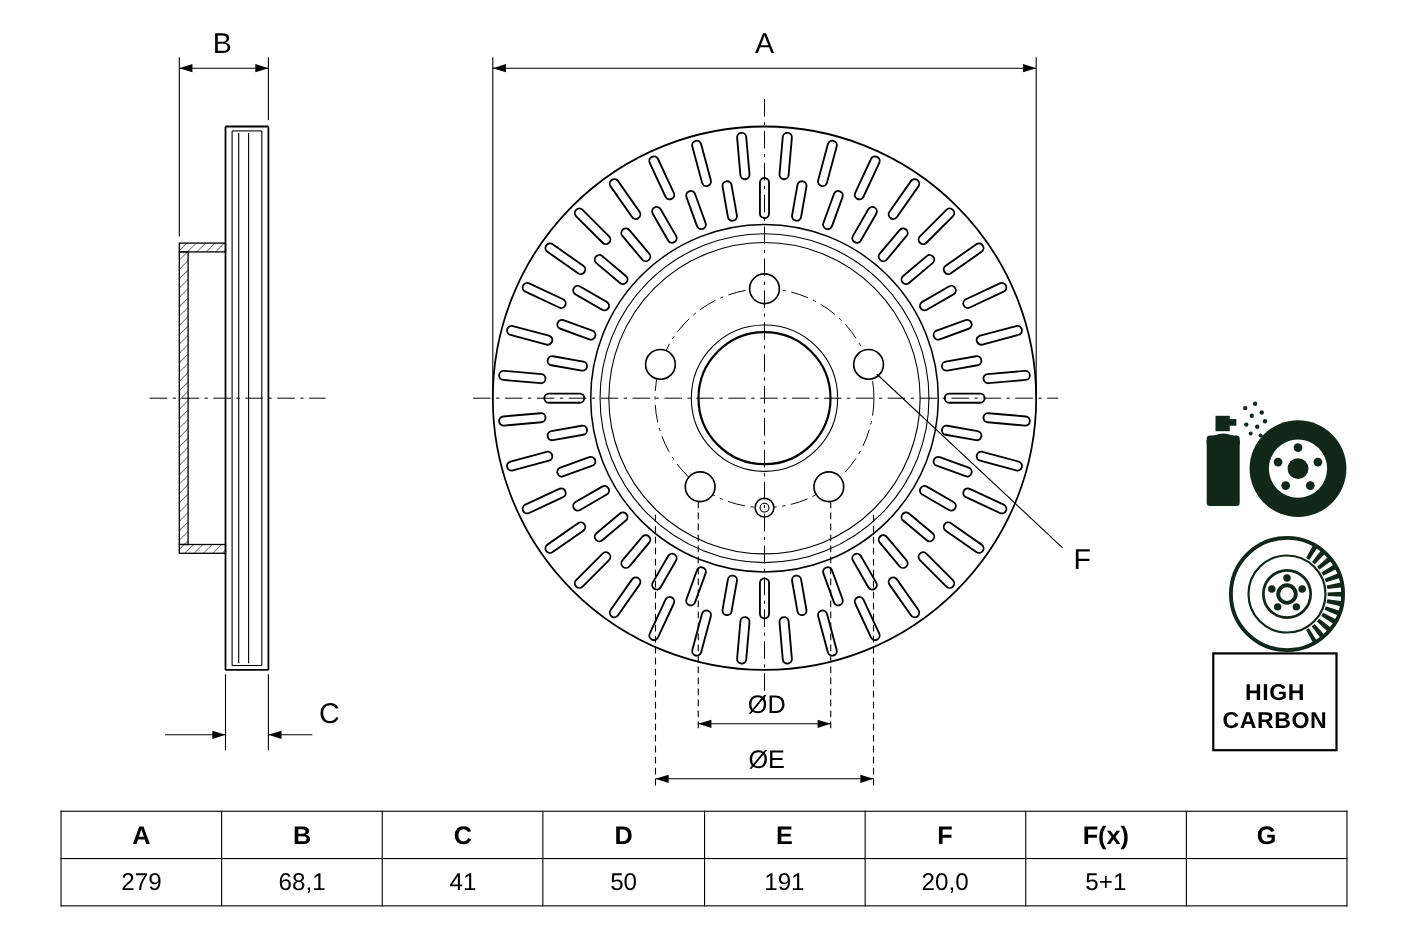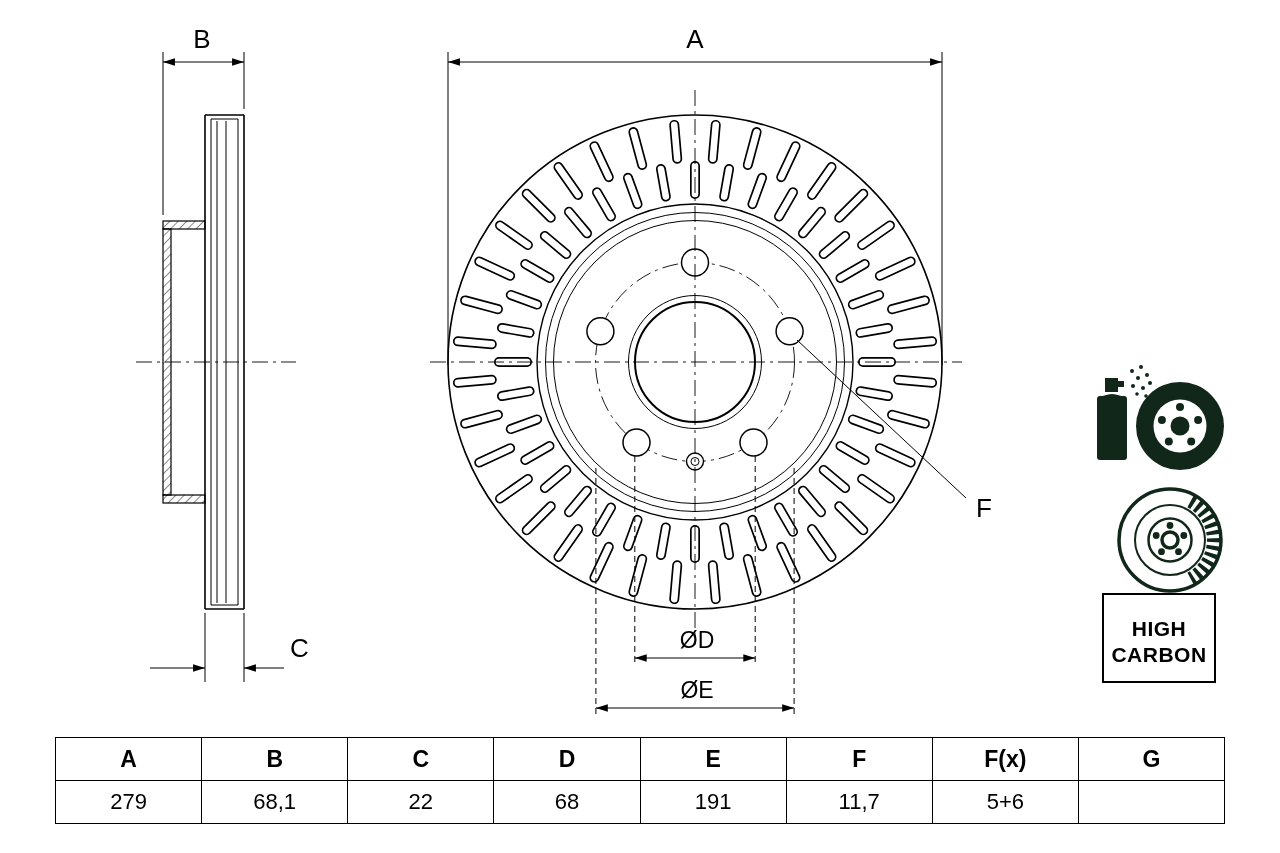--- a/index.html
+++ b/index.html
@@ -331,23 +331,23 @@
     <th>C</th>
     <th>D</th>
     <th>E</th>
     <th>F</th>
     <th>F(x)</th>
     <th>G</th>
   </tr>
   <tr>
     <td>279</td>
     <td>68,1</td>
-    <td>22</td>
-    <td>68</td>
+    <td>41</td>
+    <td>50</td>
     <td>191</td>
-    <td>11,7</td>
-    <td>5+6</td>
+    <td>20,0</td>
+    <td>5+1</td>
     <td></td>
   </tr>
 </tbody>
     </table>
 
 </div>
 
 </body></html>

